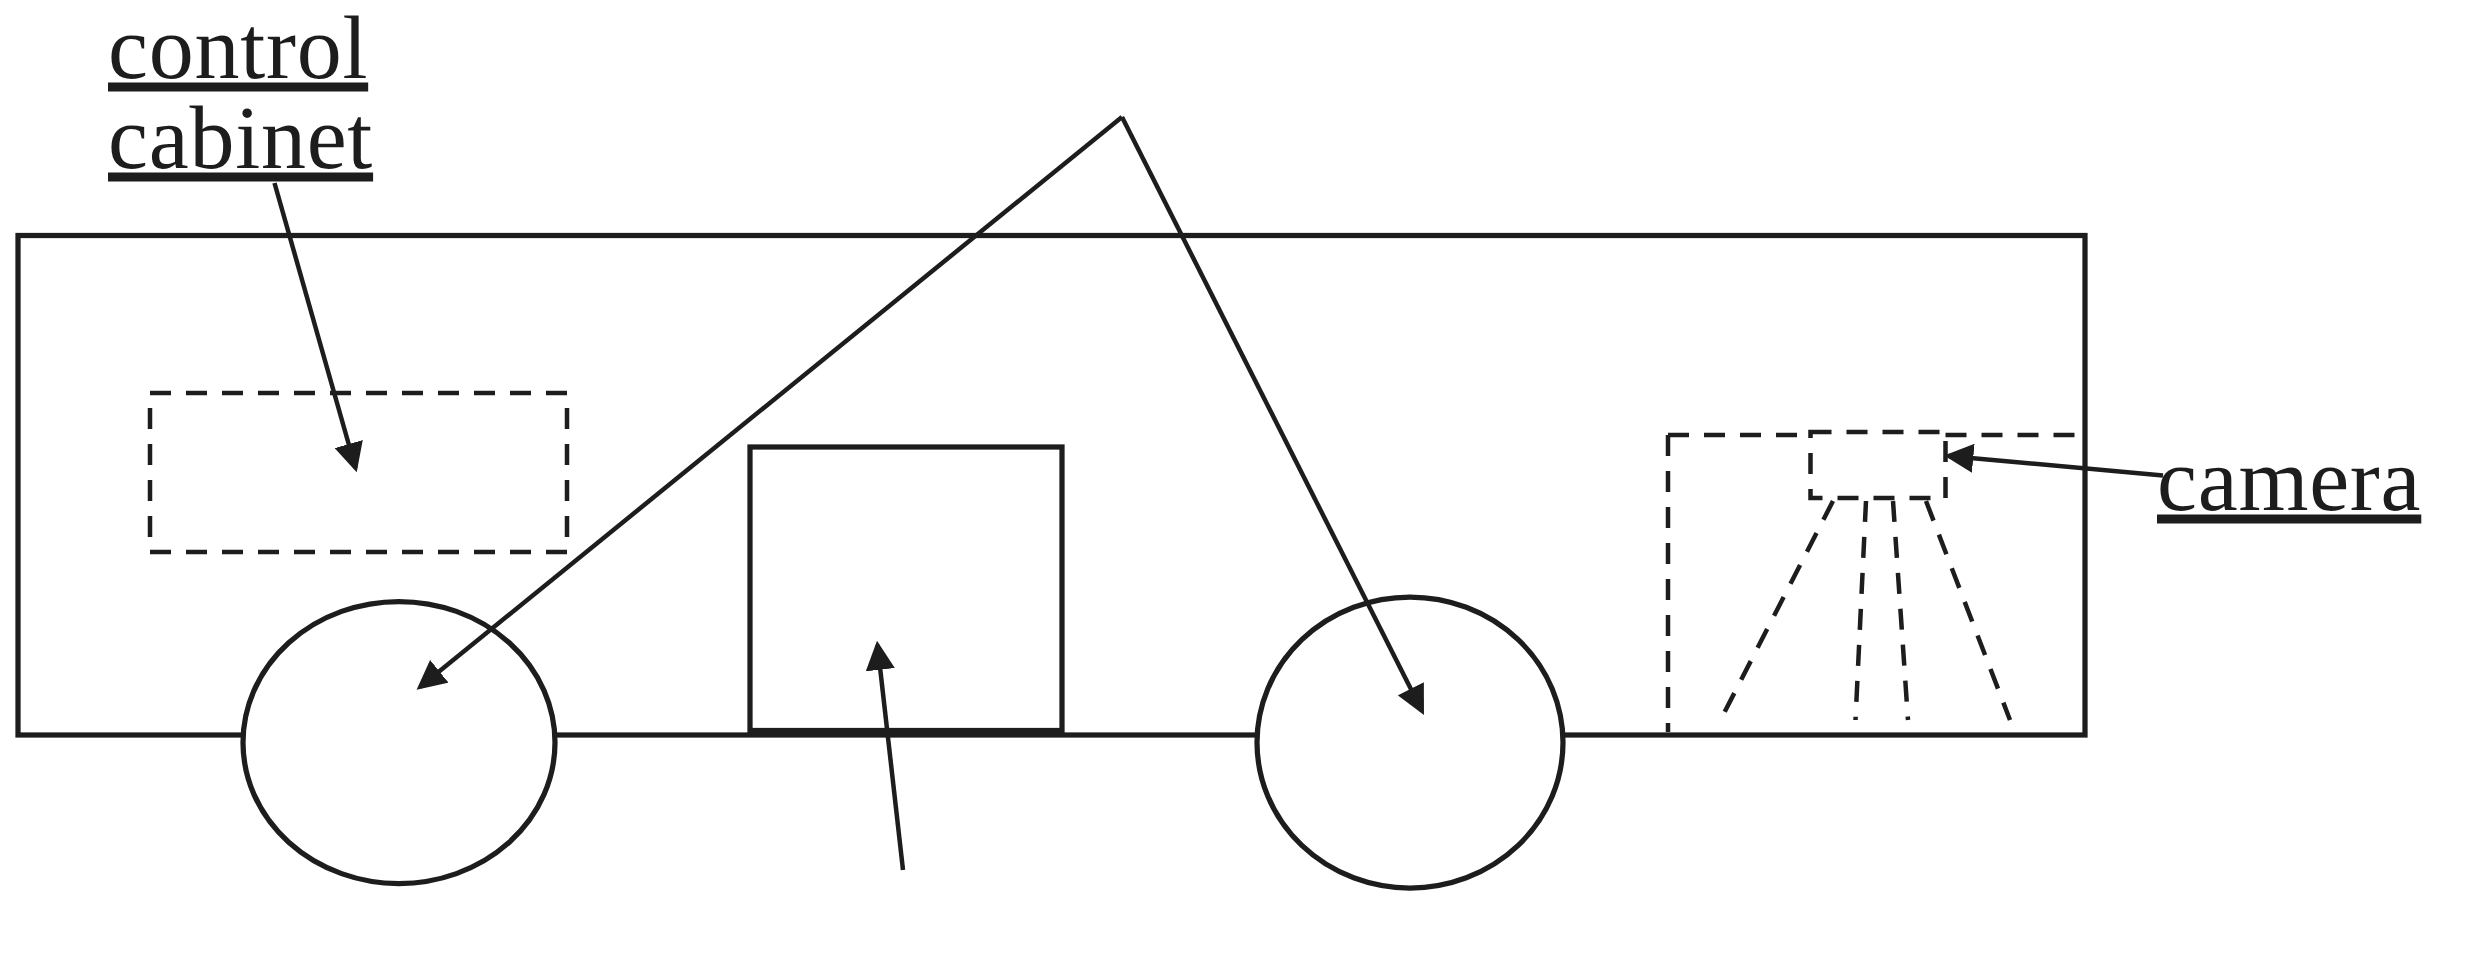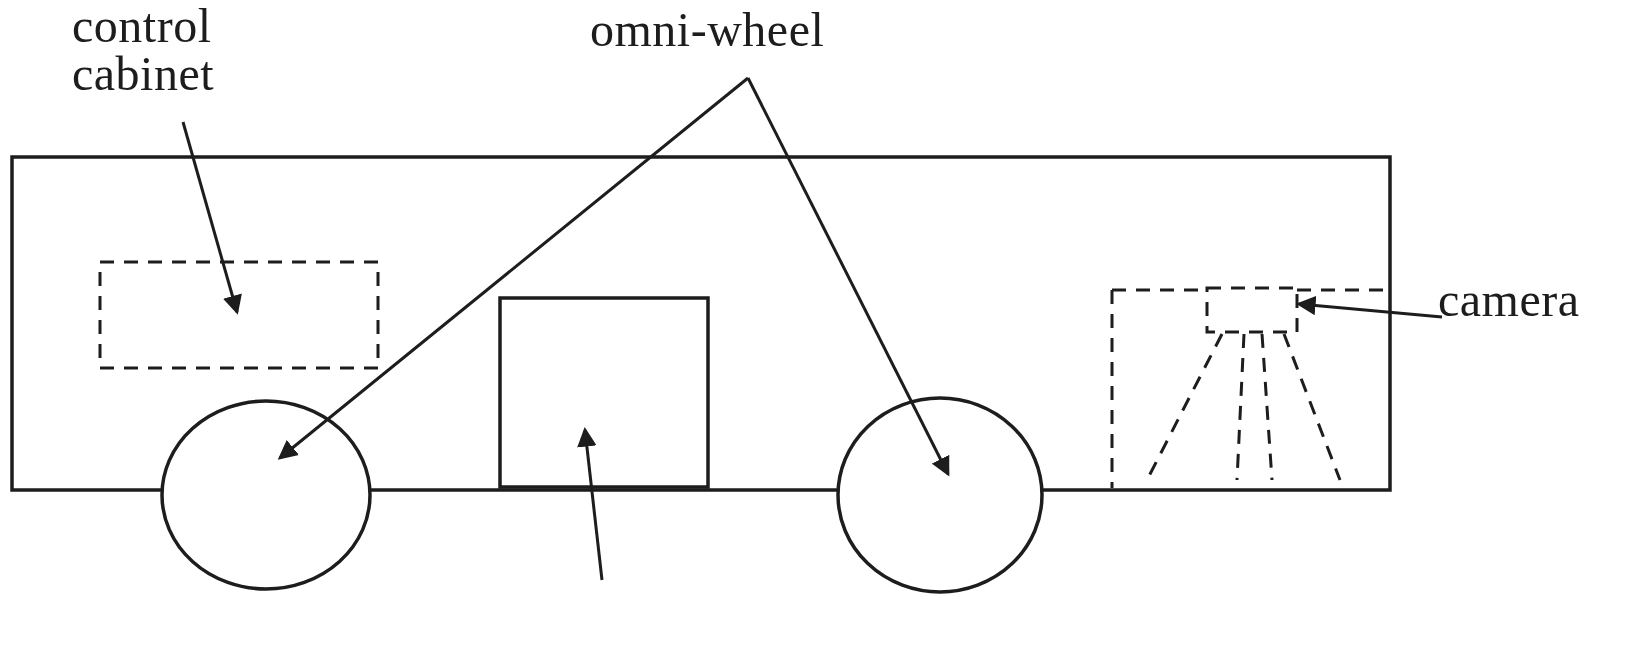--- a/index.html
+++ b/index.html
@@ -29,24 +29,25 @@
     fill: none;
   }
   .solid { stroke-width: 3.5; }
   .dashed { stroke-width: 3; stroke-dasharray: 14 10; }
   .arrow-line { stroke-width: 3; }
   .wheel { fill: var(--bg); stroke: var(--line); stroke-width: 3.5; }
   .fill-line { fill: var(--line); }
   .diagram-label {
     position: absolute;
     color: var(--text);
-    font-size: 48px;
+    font-size: 60px;
     line-height: 1.0;
     letter-spacing: 0.5px;
     white-space: pre-line;
+    text-decoration: underline;
   }
 </style>
 </head>
 <body>
 
 <div class="stage">
 
   <svg width="1648" height="648" viewBox="0 0 1648 648">
     <defs>
       <marker id="arrow" viewBox="0 0 10 10" refX="8.5" refY="5" markerWidth="6.5" markerHeight="6.5" orient="auto-start-reverse">
@@ -75,18 +76,17 @@
     <line x1="183" y1="122" x2="237" y2="312" class="stroke arrow-line" marker-end="url(#arrow)"></line>
     <line x1="748" y1="78" x2="280" y2="458" class="stroke arrow-line" marker-end="url(#arrow)"></line>
     <line x1="748" y1="78" x2="948" y2="474" class="stroke arrow-line" marker-end="url(#arrow)"></line>
     <line x1="602" y1="580" x2="585" y2="430" class="stroke arrow-line" marker-end="url(#arrow)"></line>
     <line x1="1442" y1="317" x2="1299" y2="304" class="stroke arrow-line" marker-end="url(#arrow)"></line>
   </svg>
 
   <div class="diagram-label" style="left:72px; top:2px;">control
 cabinet</div>
 
-  <div class="diagram-label" style="left:590px; top:6px;">omni-wheel</div>
 
 
-  <div class="diagram-label" style="left:1438px; top:276px;">camera</div>
+  <div class="diagram-label" style="left:1438px; top:290px;">camera</div>
 
 </div>
 
 </body></html>

